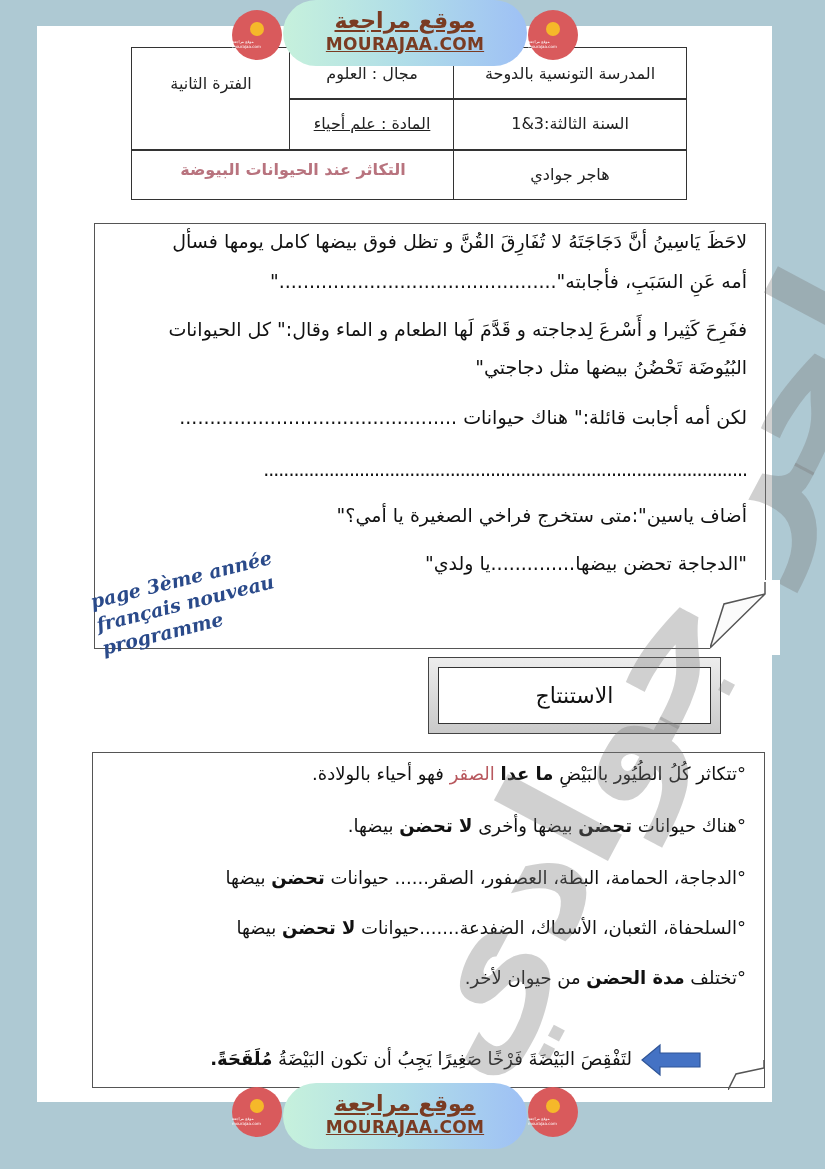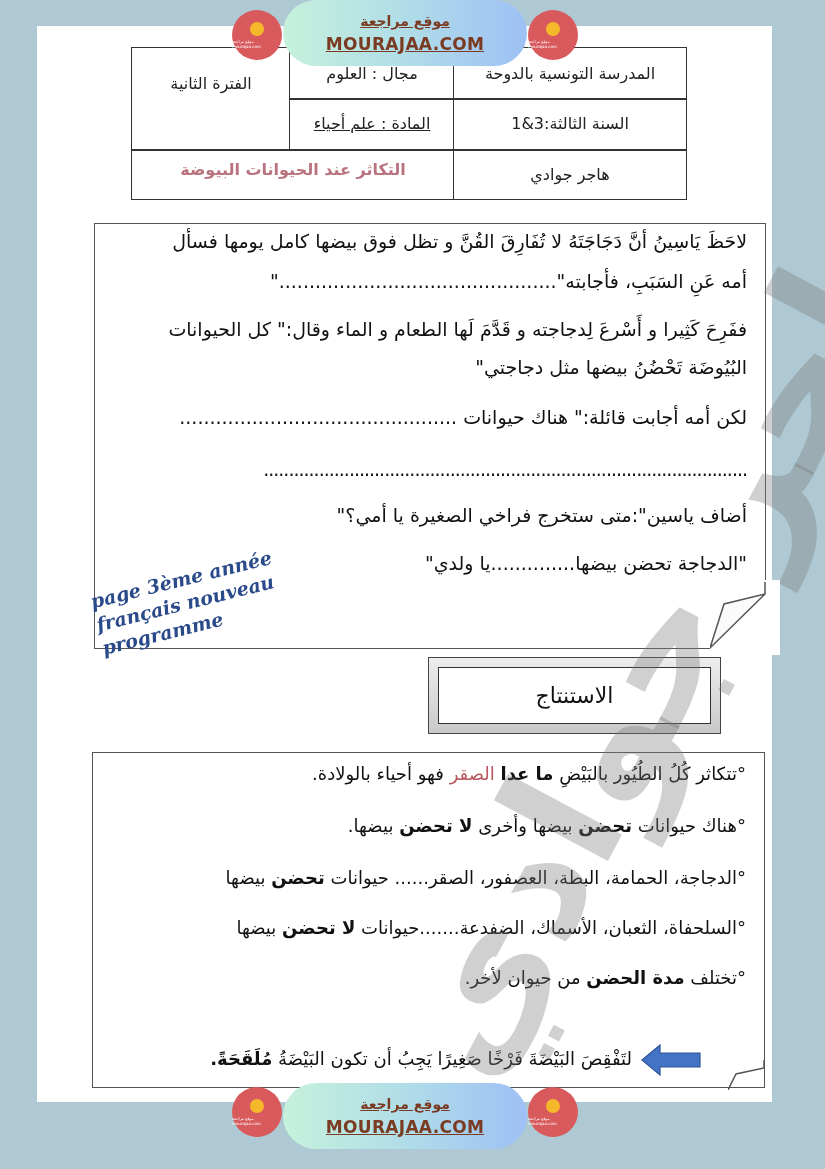--- a/index.html
+++ b/index.html
@@ -11,21 +11,21 @@
   
   .brand { position: absolute; left: 0; width: 825px; height: 70px; z-index: 20; }
   .brand.top { top: 0; }
   .brand.bottom { top: 1083px; }
   .pill { position: absolute; left: 283px; width: 244px; height: 66px; border-radius: 33px;
           background: linear-gradient(90deg, #c6f1dc 0%, #b0dde8 50%, #9ec0f5 100%);
           display: flex; flex-direction: column; align-items: center; justify-content: center;
           color: #7a3b22; font-weight: bold; }
   .brand.top .pill { top: 0; }
   .brand.bottom .pill { top: 0; }
-  .pill .ar { font-size: 14px; text-decoration: underline; line-height: 22px; direction: rtl; }
+  .pill .ar { font-size: 22px; text-decoration: underline; line-height: 22px; direction: rtl; }
   .pill .en { font-family: "DejaVu Sans", sans-serif; font-size: 17px; text-decoration: underline; line-height: 24px; letter-spacing: 0.3px; }
   .badge { position: absolute; width: 50px; height: 50px; border-radius: 50%; background: #d95a5c;
            display: flex; flex-direction: column; align-items: center; justify-content: center; }
   .brand.top .badge { top: 10px; }
   .brand.bottom .badge { top: 4px; }
   .badge.left { left: 232px; }
   .badge.right { left: 528px; }
   .badge .dot { width: 14px; height: 14px; border-radius: 50%; background: #f5b82a; margin-bottom: 3px; }
   .badge .txt { font-size: 4px; color: #fff; line-height: 5px; }
 

